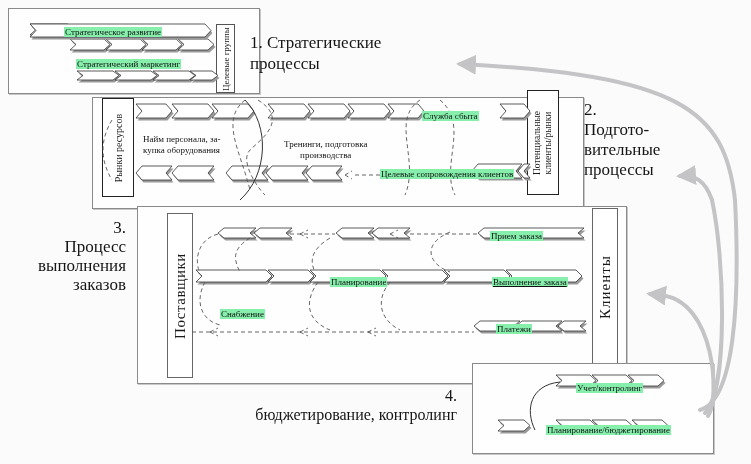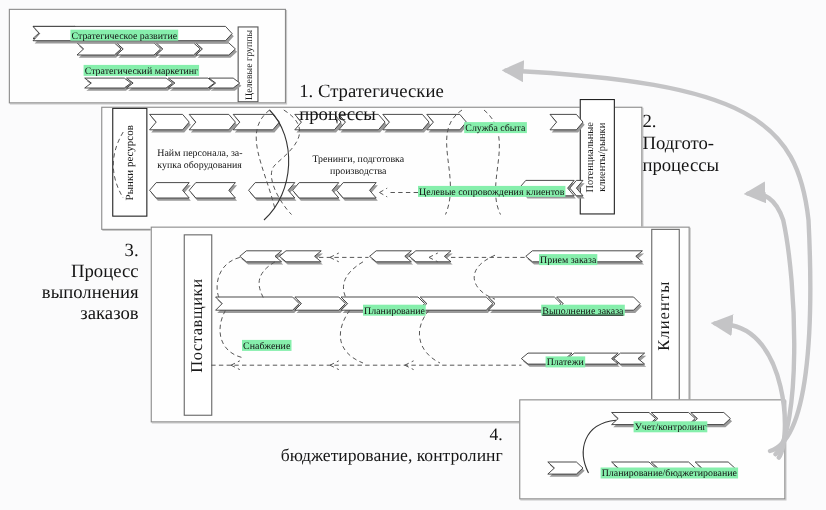--- a/index.html
+++ b/index.html
@@ -191,28 +191,29 @@
 
 <span class="small" style="left:490px; top:231px;">Прием заказа</span>
 <span class="small" style="left:220px; top:277px;margin-top:32px;">Снабжение</span>
 <span class="small" style="left:330px; top:277px;">Планирование</span>
 <span class="small" style="left:492px; top:277px;text-decoration:underline;">Выполнение заказа</span>
 <span class="small" style="left:496px; top:324px;">Платежи</span>
 
 <span class="small" style="left:576px; top:383px;">Учет/контролинг</span>
 <span class="small" style="left:546px; top:425px;">Планирование/бюджетирование</span>
 
-<div class="label" style="left:272px; top:32px;margin-top:40px;">
+<div class="label" style="left:250px; top:32px;">
   <div>1. Стратегические</div>
   <div>процессы</div>
 </div>
 
 <div class="label" style="left:584px; top:100px; line-height:20px;">
   <div>2.</div>
   <div>Подгото-</div>
+  <div>вительные</div>
   <div>процессы</div>
 </div>
 
 <div class="label" style="left:20px; top:218px; width:106px; text-align:right; line-height:19px;">
   <div>3.</div>
   <div>Процесс</div>
   <div>выполнения</div>
   <div>заказов</div>
 </div>
 

